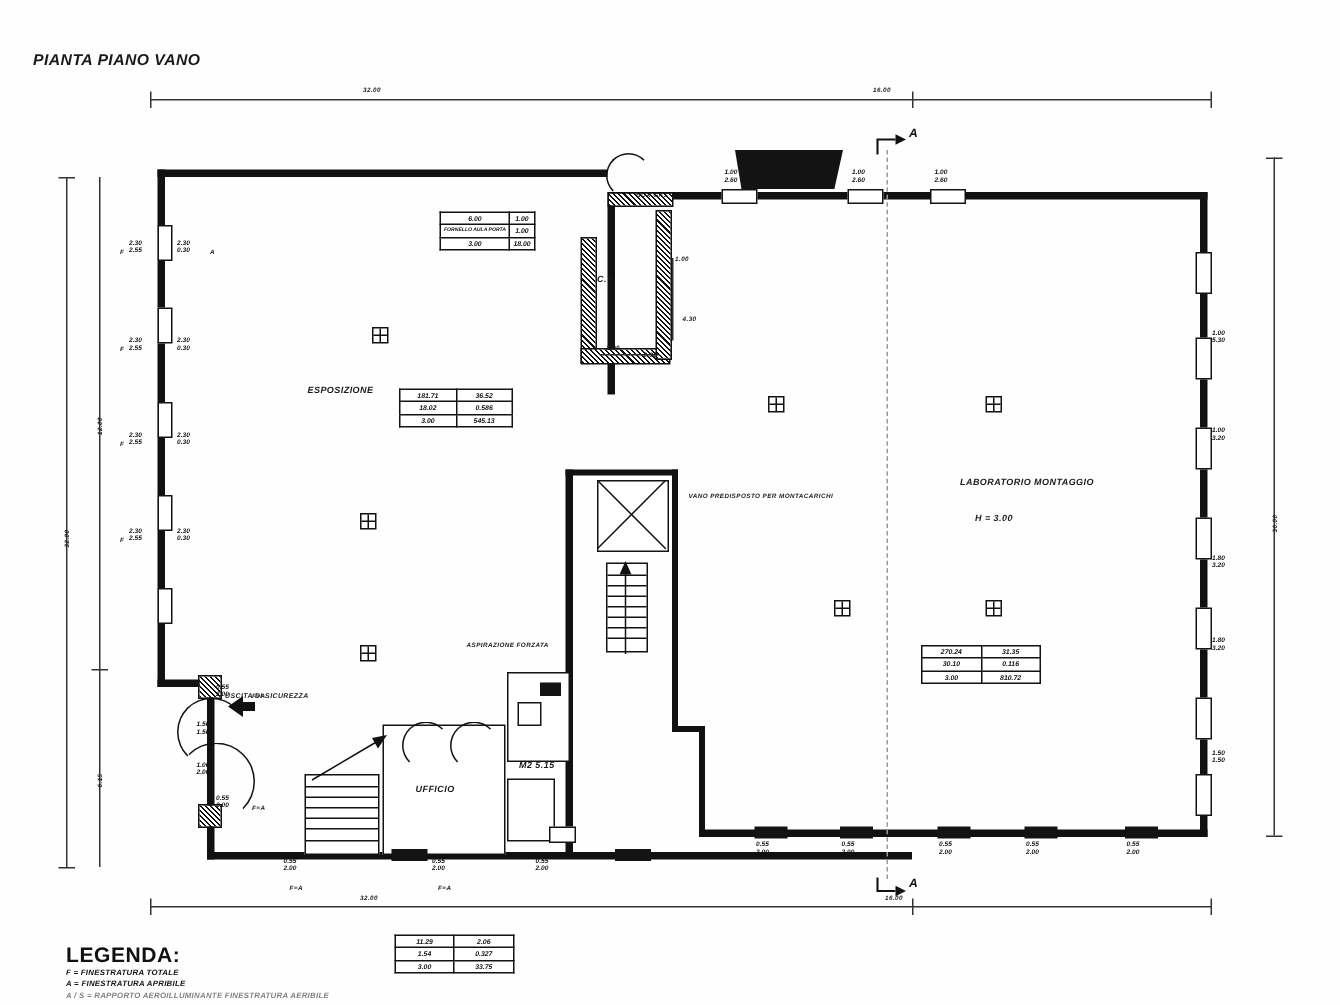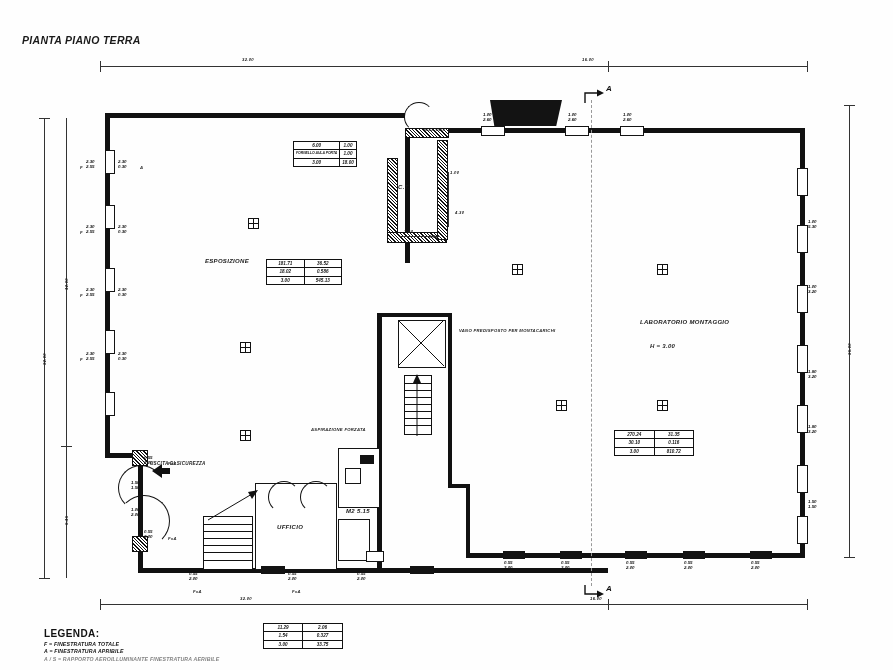--- a/index.html
+++ b/index.html
@@ -37,38 +37,38 @@
 
   
   .pil{position:absolute;width:9px;height:9px;border:1px solid #111;background:#fff;}
   .pil:before,.pil:after{content:"";position:absolute;background:#111;}
   .pil:before{left:0;top:3.5px;width:100%;height:1px;}
   .pil:after{top:0;left:3.5px;height:100%;width:1px;}
 
   .arrowA{position:absolute;font-style:italic;font-weight:bold;font-size:8px;}
 
   .legend{position:absolute;left:44px;top:628px;}
-  .legend .ttl{font-weight:bold;font-size:10px;letter-spacing:.4px;}
+  .legend .ttl{font-weight:bold;font-size:14px;letter-spacing:.4px;}
   .legend .ln{font-size:5.2px;font-style:italic;font-weight:bold;
      letter-spacing:.2px;margin-top:1.5px;}
 
   .door{position:absolute;border:1px solid #111;border-radius:50%;
      border-right-color:transparent;border-bottom-color:transparent;}
   .stair{position:absolute;border:1px solid #111;background:#fff;}
   .stair i{position:absolute;left:0;width:100%;height:0;border-top:1px solid #111;display:block;}
 
   .winmark{position:absolute;font-size:4.4px;font-weight:bold;font-style:italic;
     line-height:1.05;white-space:nowrap;}
 </style>
 </head>
 <body>
 
 <div id="sheet">
 
-  <div class="lbl t10" style="left:22px;top:34px;">PIANTA PIANO TERRA</div>
+  <div class="lbl t10" style="left:22px;top:34px;">PIANTA PIANO VANO</div>
 
   <div class="dimh" style="left:100px;top:66px;width:508px;"></div>
   <div class="dimh" style="left:608px;top:66px;width:200px;"></div>
   <div class="tick" style="left:100px;top:61px;width:1px;height:11px;"></div>
   <div class="tick" style="left:608px;top:61px;width:1px;height:11px;"></div>
   <div class="tick" style="left:807px;top:61px;width:1px;height:11px;"></div>
   <div class="lbl tiny" style="left:242px;top:57px;">32.00</div>
   <div class="lbl tiny" style="left:582px;top:57px;">16.00</div>
 
   <div class="dimv" style="left:44px;top:118px;height:460px;"></div>

